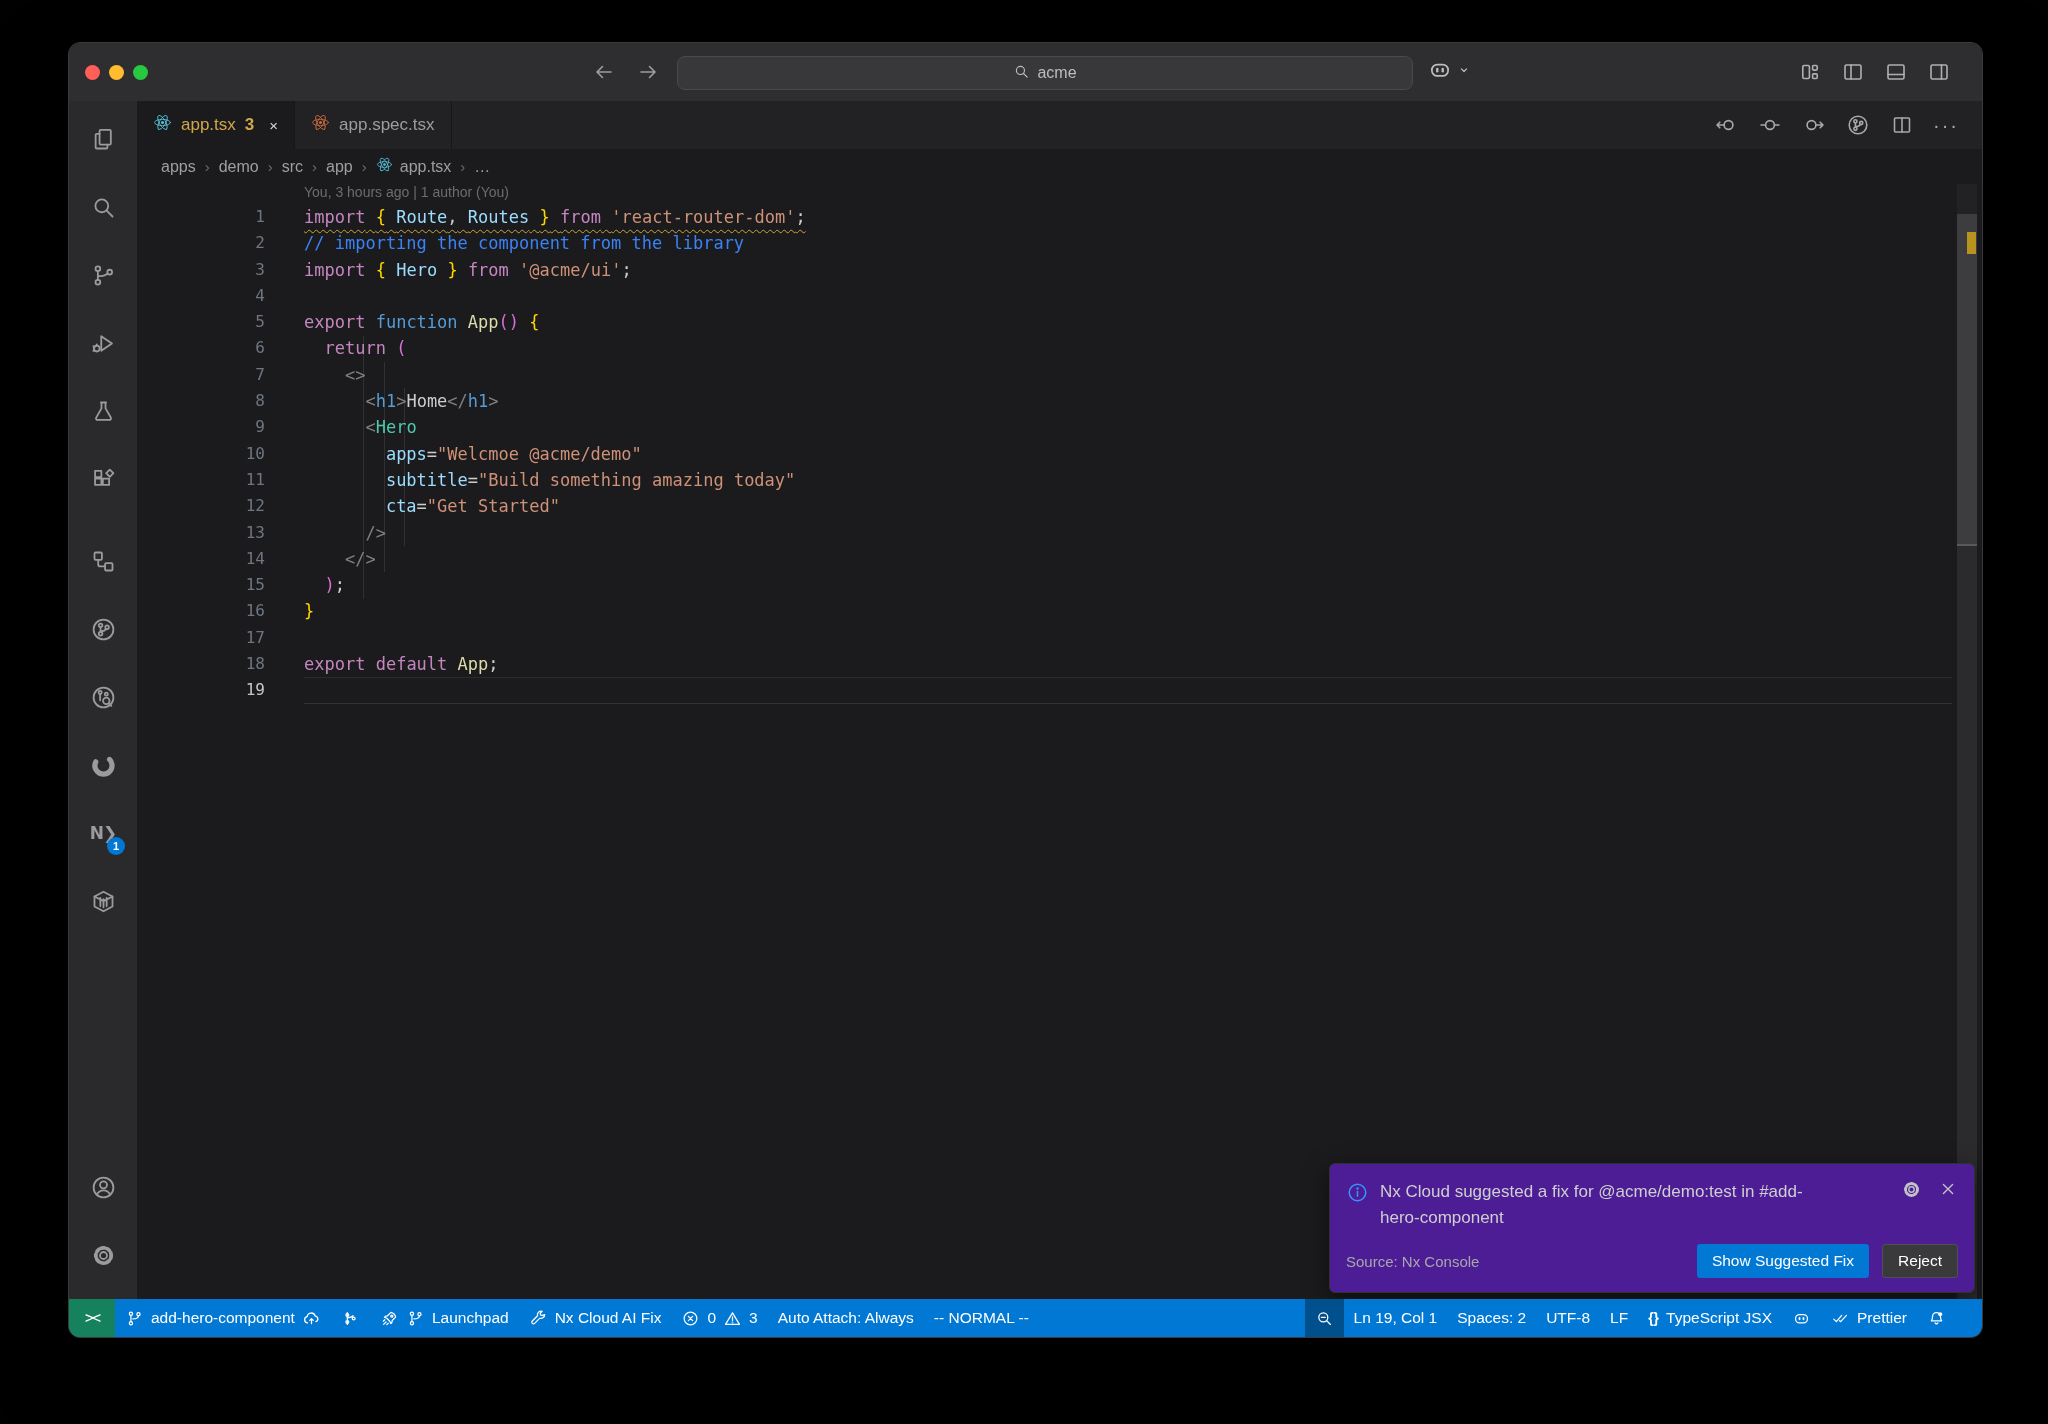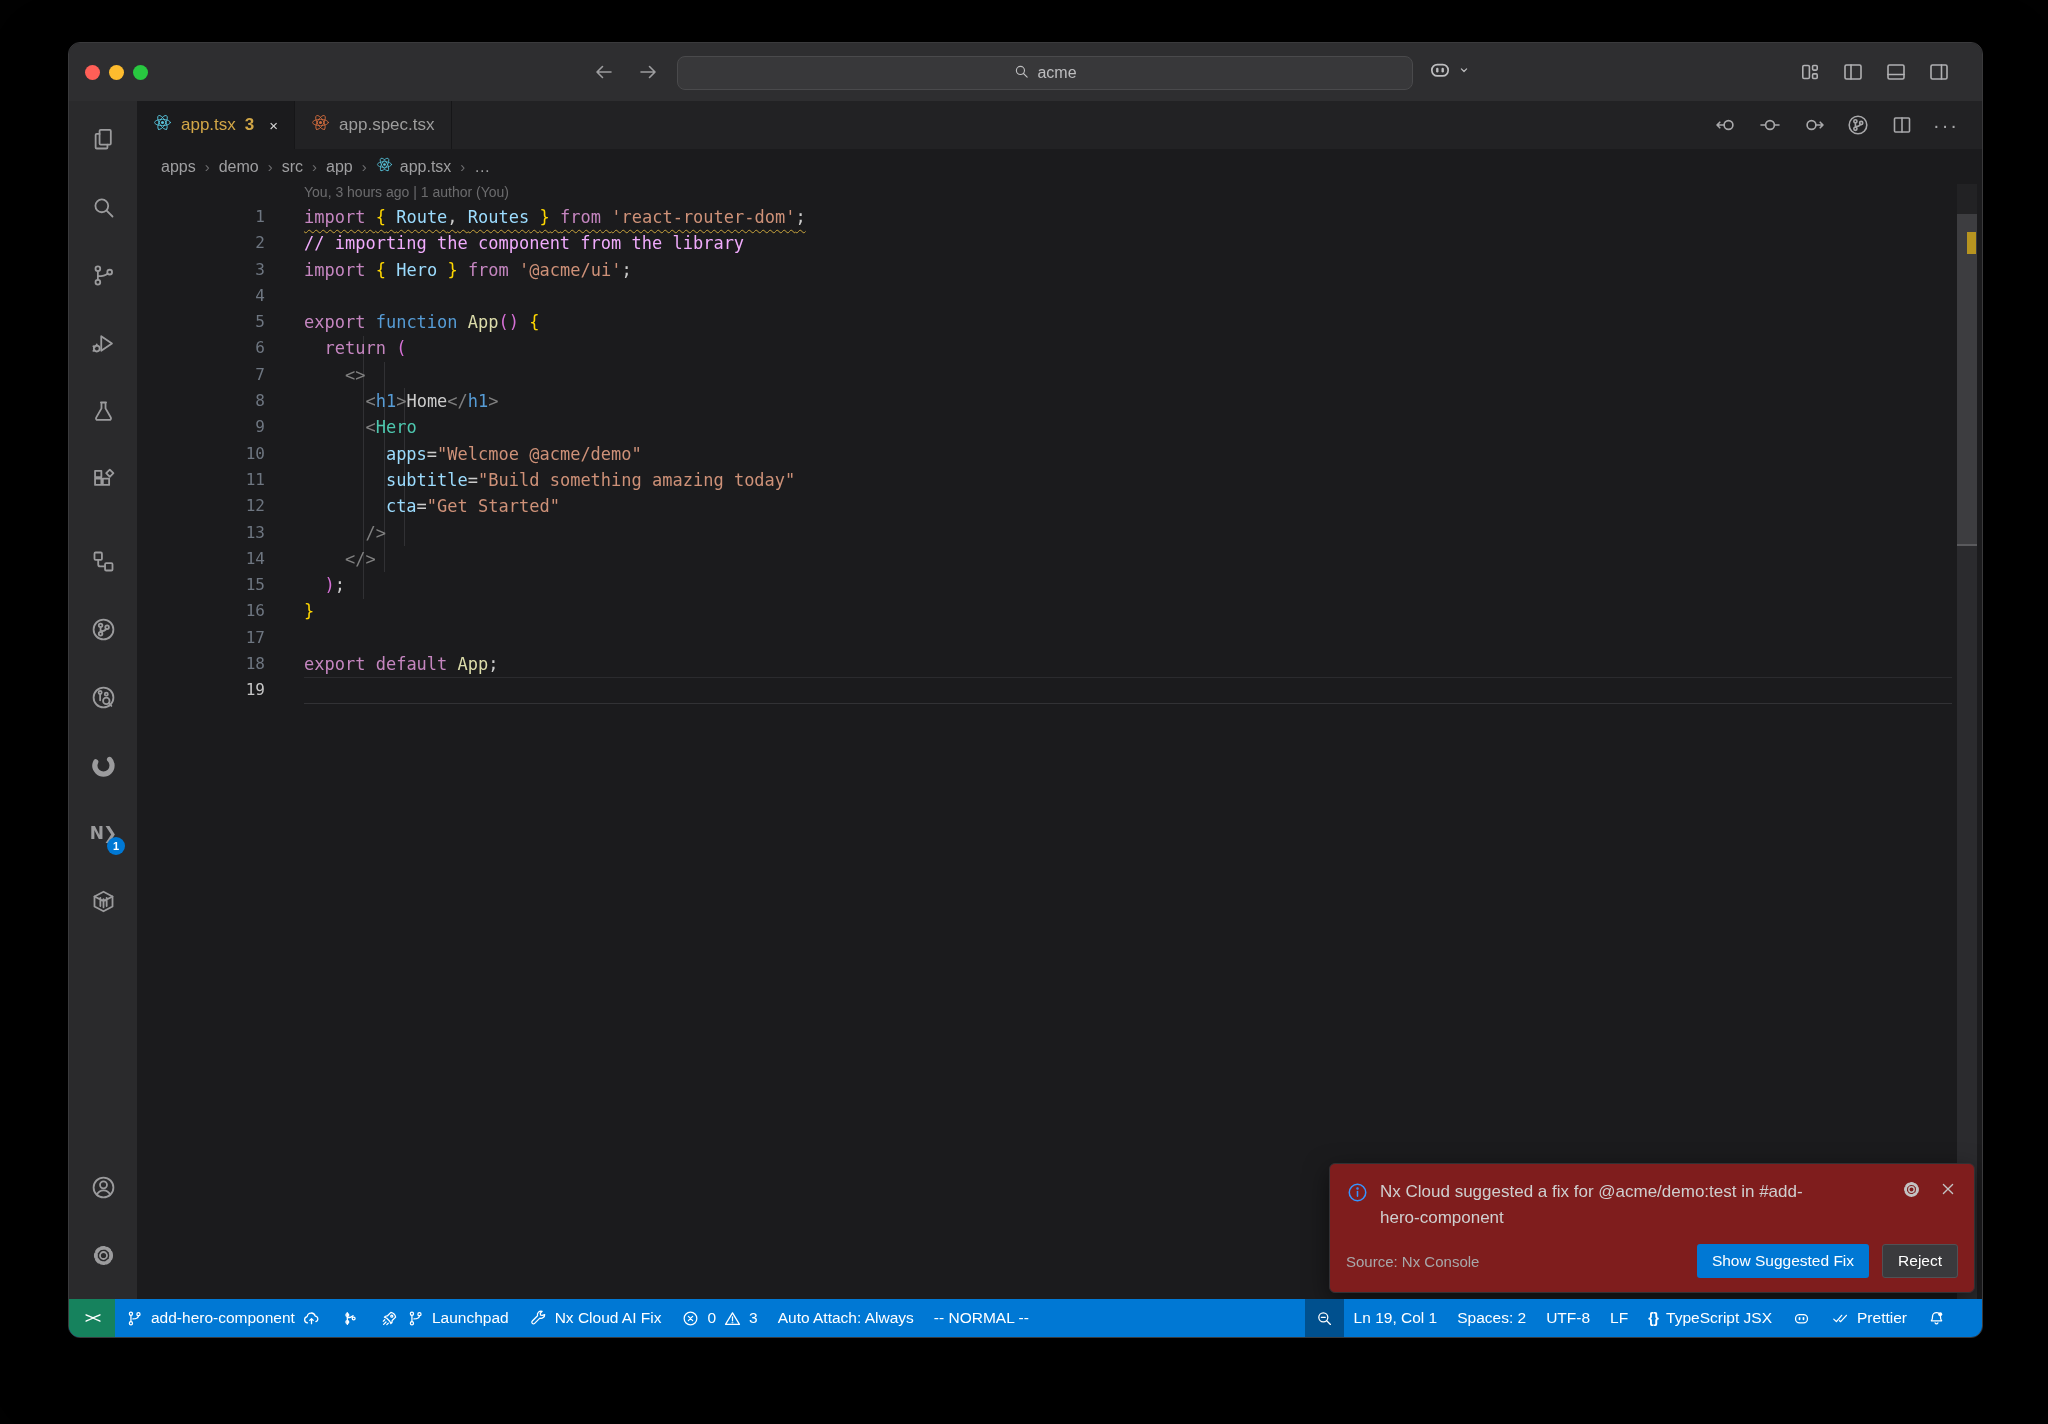--- a/index.html
+++ b/index.html
@@ -66,21 +66,21 @@
   .curline { position:absolute; left:167px; right:30px; height:26.3px; border-top:1px solid #2b2b2e; border-bottom:1px solid #323235; }
 
   
   .sb-topstrip { position:absolute; right:5px; width:20px; top:0; height:30px; background:#222224; }
   .sb-thumb { position:absolute; right:5px; width:20px; background:#3d3d40; }
   .sb-track { position:absolute; right:5px; width:20px; background:#2b2b2e; }
   .sb-line { position:absolute; right:5px; width:20px; height:2px; background:#5a5a5d; }
   .ov-marker { position:absolute; right:6px; width:9px; background:#b79420; }
 
   
-  .toast { position:absolute; right:7px; bottom:44px; width:646px; height:130px; background:#7f1d1d;
+  .toast { position:absolute; right:7px; bottom:44px; width:646px; height:130px; background:#4c1d95;
            border:1px solid #313134; border-radius:6px; box-shadow:0 8px 24px rgba(0,0,0,.5); color:#ccc;margin-left:48px; }
   .toast-row1 { display:flex; padding:15px 16px 0 16px; gap:11px; }
   .toast-msg { font-size:17px; line-height:1.55; color:#cfcfcf; width:460px; }
   .toast-actions-top { margin-left:auto; display:flex; gap:16px; color:#c3c3c3; }
   .toast-row2 { position:absolute; left:16px; right:16px; bottom:14px; display:flex; align-items:center; }
   .toast-src { font-size:15px; color:#a8a8aa; }
   .toast-btns { margin-left:auto; display:flex; gap:13px; }
   .btn { height:34px; padding:12px 15px; font-size:15.5px; display:flex; align-items:center; border-radius:3px; }
   .btn.primary { background:#0078d4; color:#fff; }
   .btn.secondary { background:#3a3a3d; color:#fff; border:1px solid #515155; }
@@ -371,21 +371,21 @@
     <div class="editor">
       <div class="blame">You, 3 hours ago | 1 author (You)</div>
       <div class="guides" id="guides">
           <div class="guide" style="left: 59.46px; top: 131.5px; height: 263px;"></div>
           <div class="guide" style="left: 79.92px; top: 157.8px; height: 210.4px;"></div>
           <div class="guide" style="left: 100.38px; top: 184.1px; height: 157.8px;"></div>
         </div>
       <div class="curline" id="curline" style="top: 493.4px;"></div>
       <div class="code-block" id="codeblock">
           <div class="row"><span class="ln">1</span><span class="codetxt sq"><span style="color: rgb(197, 134, 192);">import</span><span style="color: rgb(204, 204, 204);"> </span><span style="color: rgb(255, 215, 0);">{</span><span style="color: rgb(204, 204, 204);"> </span><span style="color: rgb(156, 220, 254);">Route</span><span style="color: rgb(204, 204, 204);">,</span><span style="color: rgb(204, 204, 204);"> </span><span style="color: rgb(156, 220, 254);">Routes</span><span style="color: rgb(204, 204, 204);"> </span><span style="color: rgb(255, 215, 0);">}</span><span style="color: rgb(204, 204, 204);"> </span><span style="color: rgb(197, 134, 192);">from</span><span style="color: rgb(204, 204, 204);"> </span><span style="color: rgb(206, 145, 120);">'react-router-dom'</span><span style="color: rgb(204, 204, 204);">;</span></span></div>
-          <div class="row"><span class="ln">2</span><span class="codetxt"><span style="color: #f0abfc;">// importing the component from the library</span></span></div>
+          <div class="row"><span class="ln">2</span><span class="codetxt"><span style="color: #3b82f6;">// importing the component from the library</span></span></div>
           <div class="row"><span class="ln">3</span><span class="codetxt"><span style="color: rgb(197, 134, 192);">import</span><span style="color: rgb(204, 204, 204);"> </span><span style="color: rgb(255, 215, 0);">{</span><span style="color: rgb(204, 204, 204);"> </span><span style="color: rgb(156, 220, 254);">Hero</span><span style="color: rgb(204, 204, 204);"> </span><span style="color: rgb(255, 215, 0);">}</span><span style="color: rgb(204, 204, 204);"> </span><span style="color: rgb(197, 134, 192);">from</span><span style="color: rgb(204, 204, 204);"> </span><span style="color: rgb(206, 145, 120);">'@acme/ui'</span><span style="color: rgb(204, 204, 204);">;</span></span></div>
           <div class="row"><span class="ln">4</span><span class="codetxt"></span></div>
           <div class="row"><span class="ln">5</span><span class="codetxt"><span style="color: rgb(197, 134, 192);">export</span><span style="color: rgb(204, 204, 204);"> </span><span style="color: rgb(86, 156, 214);">function</span><span style="color: rgb(204, 204, 204);"> </span><span style="color: rgb(220, 220, 170);">App</span><span style="color: rgb(214, 112, 214);">(</span><span style="color: rgb(214, 112, 214);">)</span><span style="color: rgb(204, 204, 204);"> </span><span style="color: rgb(255, 215, 0);">{</span></span></div>
           <div class="row"><span class="ln">6</span><span class="codetxt"><span style="color: rgb(204, 204, 204);">  </span><span style="color: rgb(197, 134, 192);">return</span><span style="color: rgb(204, 204, 204);"> </span><span style="color: rgb(214, 112, 214);">(</span></span></div>
           <div class="row"><span class="ln">7</span><span class="codetxt"><span style="color: rgb(204, 204, 204);">    </span><span style="color: rgb(128, 128, 128);">&lt;&gt;</span></span></div>
           <div class="row"><span class="ln">8</span><span class="codetxt"><span style="color: rgb(204, 204, 204);">      </span><span style="color: rgb(128, 128, 128);">&lt;</span><span style="color: rgb(86, 156, 214);">h1</span><span style="color: rgb(128, 128, 128);">&gt;</span><span style="color: rgb(204, 204, 204);">Home</span><span style="color: rgb(128, 128, 128);">&lt;/</span><span style="color: rgb(86, 156, 214);">h1</span><span style="color: rgb(128, 128, 128);">&gt;</span></span></div>
           <div class="row"><span class="ln">9</span><span class="codetxt"><span style="color: rgb(204, 204, 204);">      </span><span style="color: rgb(128, 128, 128);">&lt;</span><span style="color: rgb(78, 201, 176);">Hero</span></span></div>
           <div class="row"><span class="ln">10</span><span class="codetxt"><span style="color: rgb(204, 204, 204);">        </span><span style="color: rgb(156, 220, 254);">apps</span><span style="color: rgb(204, 204, 204);">=</span><span style="color: rgb(206, 145, 120);">"Welcmoe @acme/demo"</span></span></div>
           <div class="row"><span class="ln">11</span><span class="codetxt"><span style="color: rgb(204, 204, 204);">        </span><span style="color: rgb(156, 220, 254);">subtitle</span><span style="color: rgb(204, 204, 204);">=</span><span style="color: rgb(206, 145, 120);">"Build something amazing today"</span></span></div>
           <div class="row"><span class="ln">12</span><span class="codetxt"><span style="color: rgb(204, 204, 204);">        </span><span style="color: rgb(156, 220, 254);">cta</span><span style="color: rgb(204, 204, 204);">=</span><span style="color: rgb(206, 145, 120);">"Get Started"</span></span></div>

